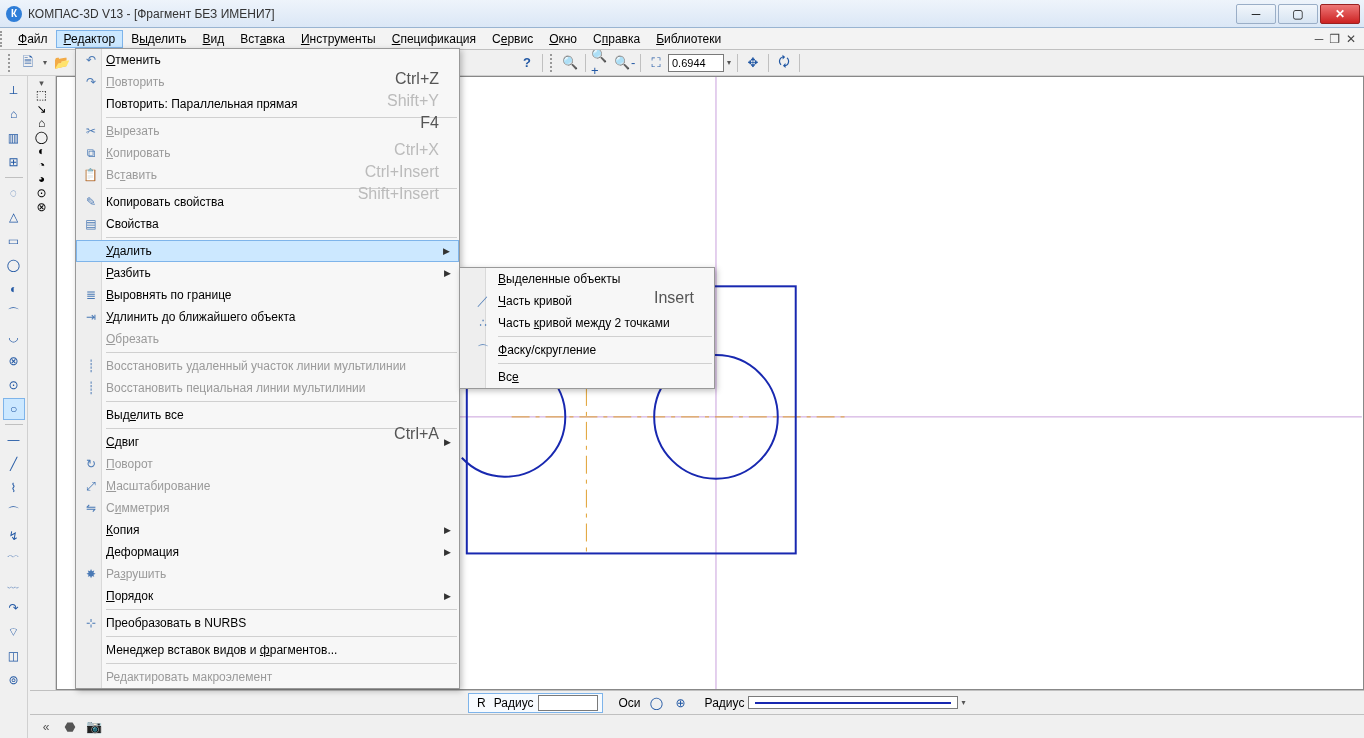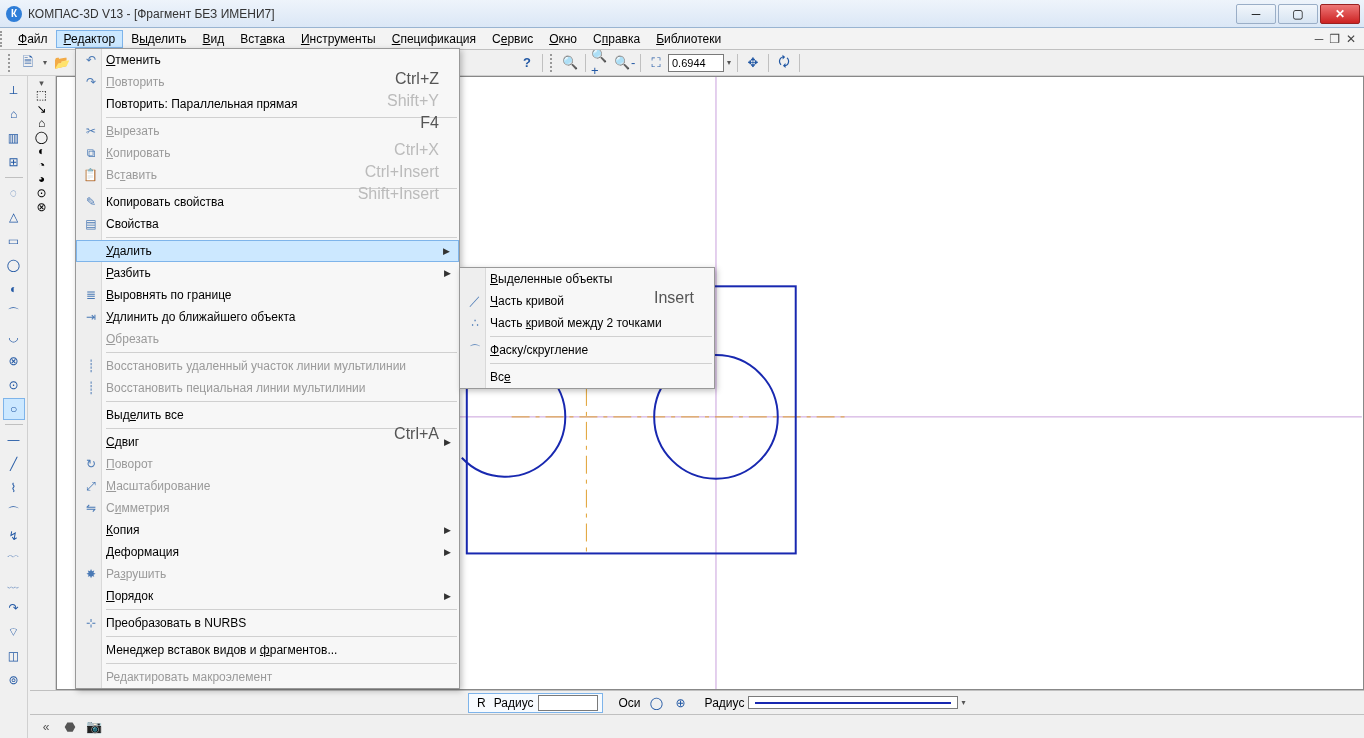--- a/index.html
+++ b/index.html
@@ -325,21 +325,21 @@
     <div class="ctx-sep"></div>
     <div class="ctx-row">
       <span>Менеджер вставок видов и <u>ф</u>рагментов...</span>
     </div>
     <div class="ctx-sep"></div>
     <div class="ctx-row disabled">
       <span>Редактировать макроэлемент</span>
     </div>
   </div>
 
-<div class="context-menu" id="ctx-sub" style="left:459px; top:267px; width:256px;">
+<div class="context-menu" id="ctx-sub" style="left:459px; top:267px; width:256px;padding-left:8px;">
   <div class="ctx-gutter"></div>
 <div class="ctx-row">
       <span><u>В</u>ыделенные объекты</span>
       <span class="shortcut">Insert</span>
     </div>
     <div class="ctx-row">
       <span class="ic">／</span>
       <span><u>Ч</u>асть кривой</span>
     </div>
     <div class="ctx-row">

